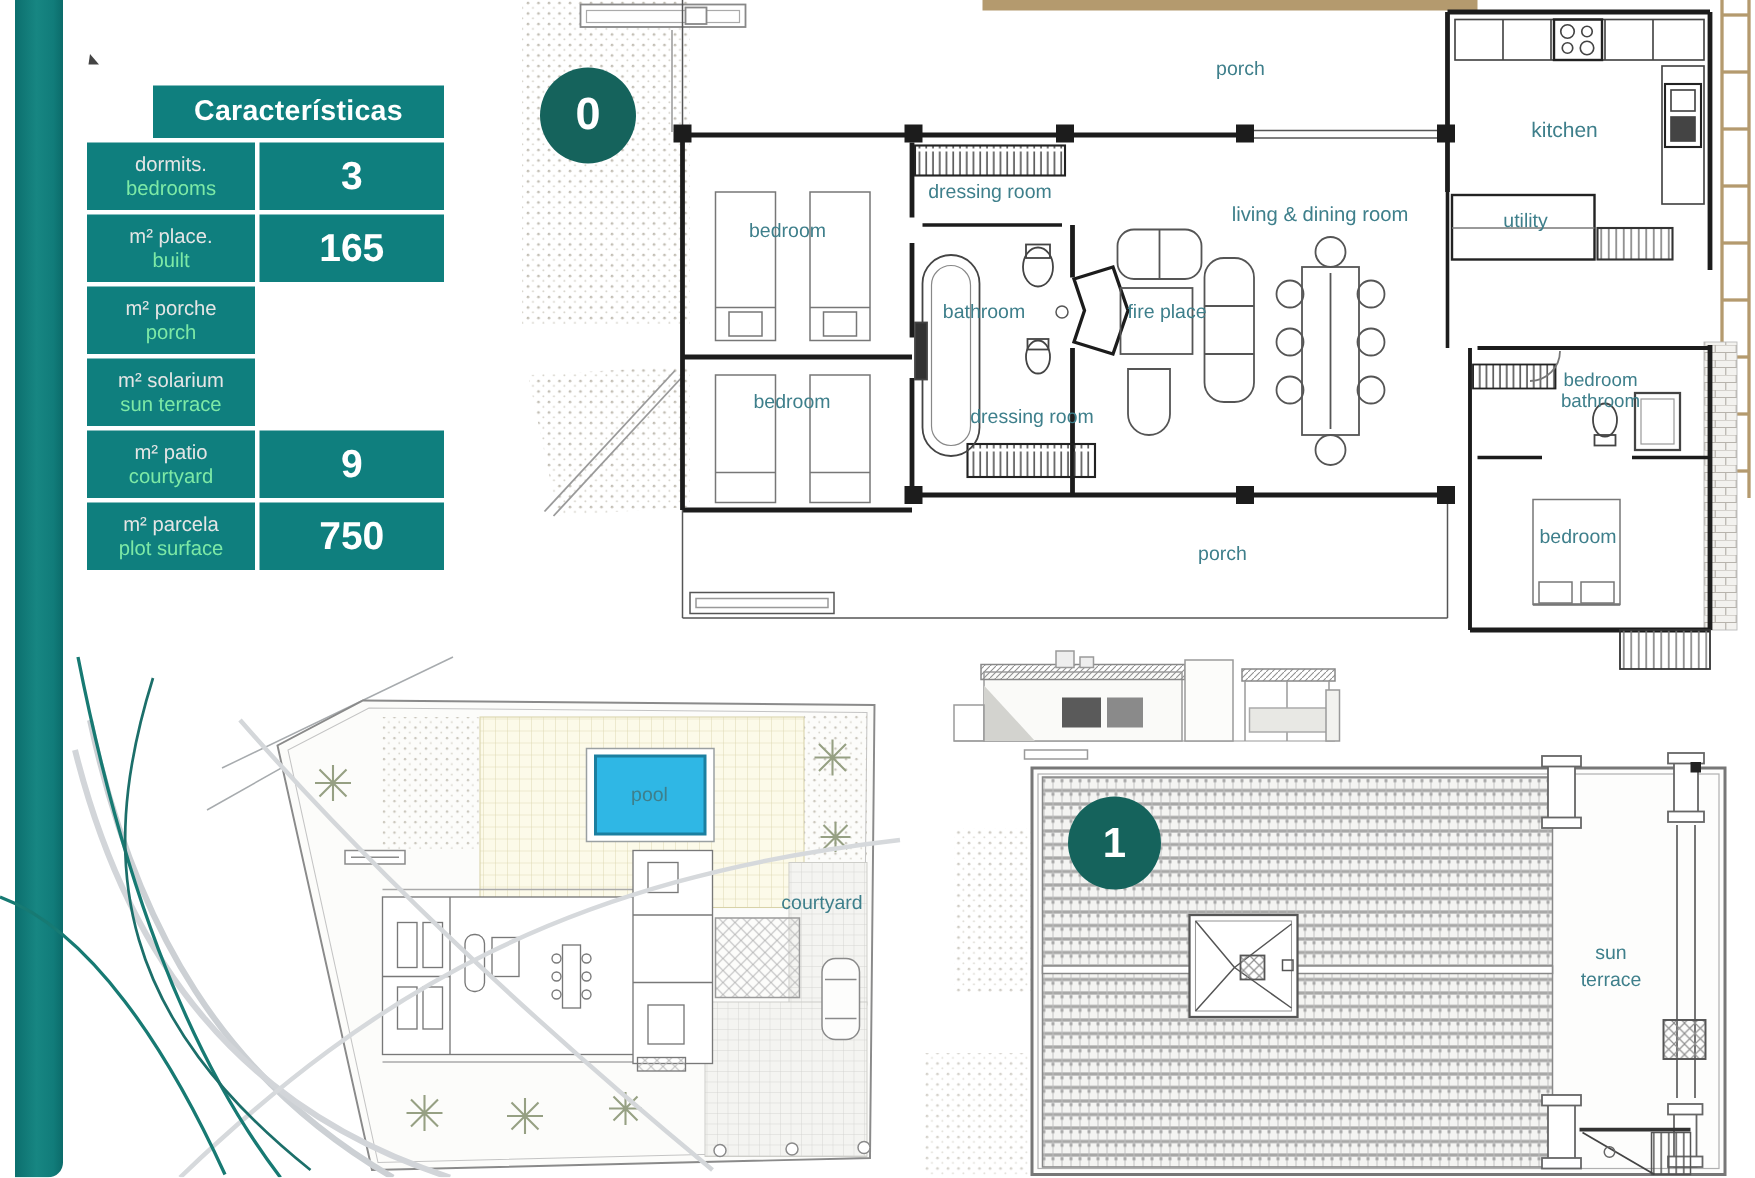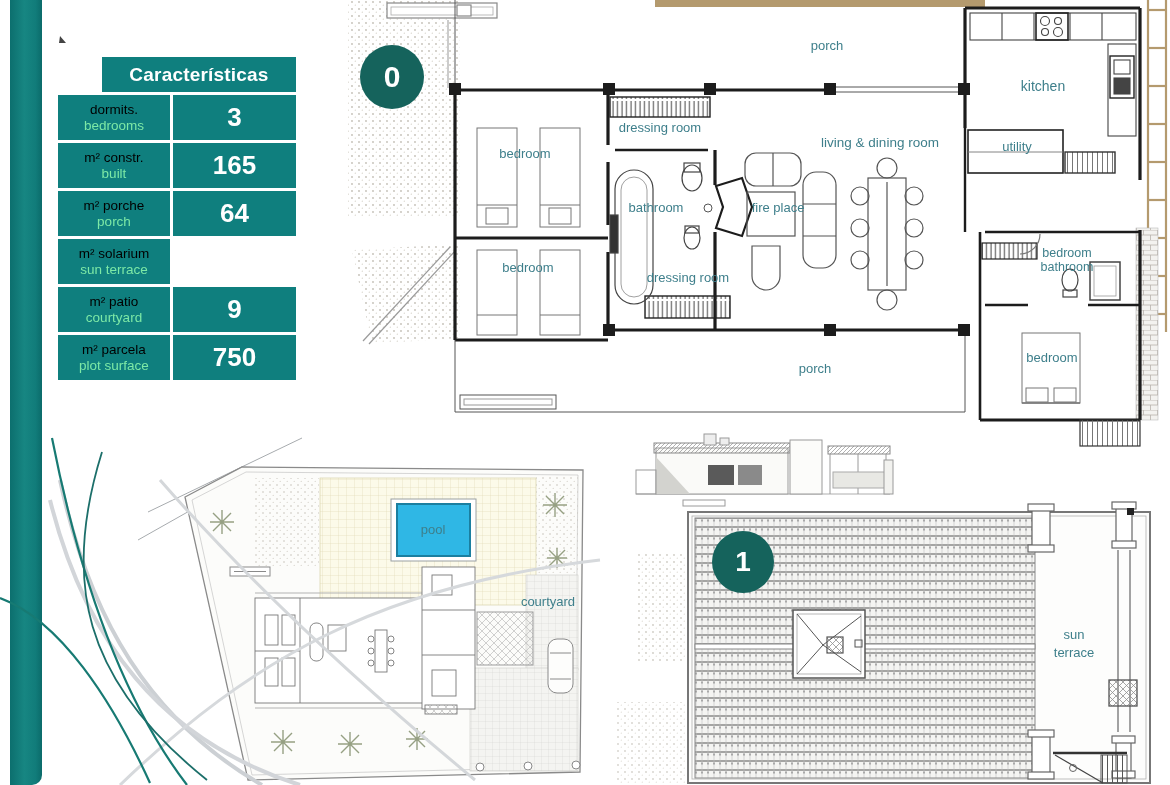--- a/index.html
+++ b/index.html
@@ -13,21 +13,21 @@
            background:linear-gradient(90deg,#0c6f6e 0%,#178682 45%,#117c7a 80%,#0b6b6a 100%);
            border-radius:0 0 10px 0;}
 
   
   .char-table{position:absolute;left:58px;top:57px;width:238px;z-index:5;
               display:flex;flex-direction:column;gap:3px;}
   .tcell{background:#0f7f7e;color:#fff;display:flex;align-items:center;justify-content:center;}
   .thead{height:35px;font-size:19px;font-weight:bold;letter-spacing:.2px;margin-left:44px;}
   .trow{display:flex;gap:3px;height:45px;}
   .tlab{width:112px;flex:none;flex-direction:column;line-height:1.12;font-size:13.5px;}
-  .tlab .es{color:#000000;}
+  .tlab .es{color:#e5e5e5;}
   .tlab .en{color:#7de9a6;}
   .tval{flex:1;font-size:26px;font-weight:bold;}
 
   
   .badge{position:absolute;border-radius:50%;background:#15635c;color:#fff;font-weight:bold;
          display:flex;align-items:center;justify-content:center;z-index:5;}
   .badge0{left:360px;top:45px;width:64px;height:64px;font-size:30px;}
   .badge1{left:712px;top:531px;width:62px;height:62px;font-size:28px;}
 
   .z1{z-index:1;} .z2{z-index:2;} .z3{z-index:3;}
@@ -470,32 +470,31 @@
       <div class="tcell tlab">
         <span class="es">dormits.</span>
         <span class="en">bedrooms</span>
       </div>
       <div class="tcell tval">3</div>
     </div>
 
 
     <div class="trow">
       <div class="tcell tlab">
-        <span class="es">m² constr.</span>
+        <span class="es">m² place.</span>
         <span class="en">built</span>
       </div>
       <div class="tcell tval">165</div>
     </div>
 
     <div class="trow">
       <div class="tcell tlab">
         <span class="es">m² porche</span>
         <span class="en">porch</span>
       </div>
-      <div class="tcell tval">64</div>
     </div>
 
     <div class="trow">
       <div class="tcell tlab">
         <span class="es">m² solarium</span>
         <span class="en">sun terrace</span>
       </div>
     </div>
 
     <div class="trow">

